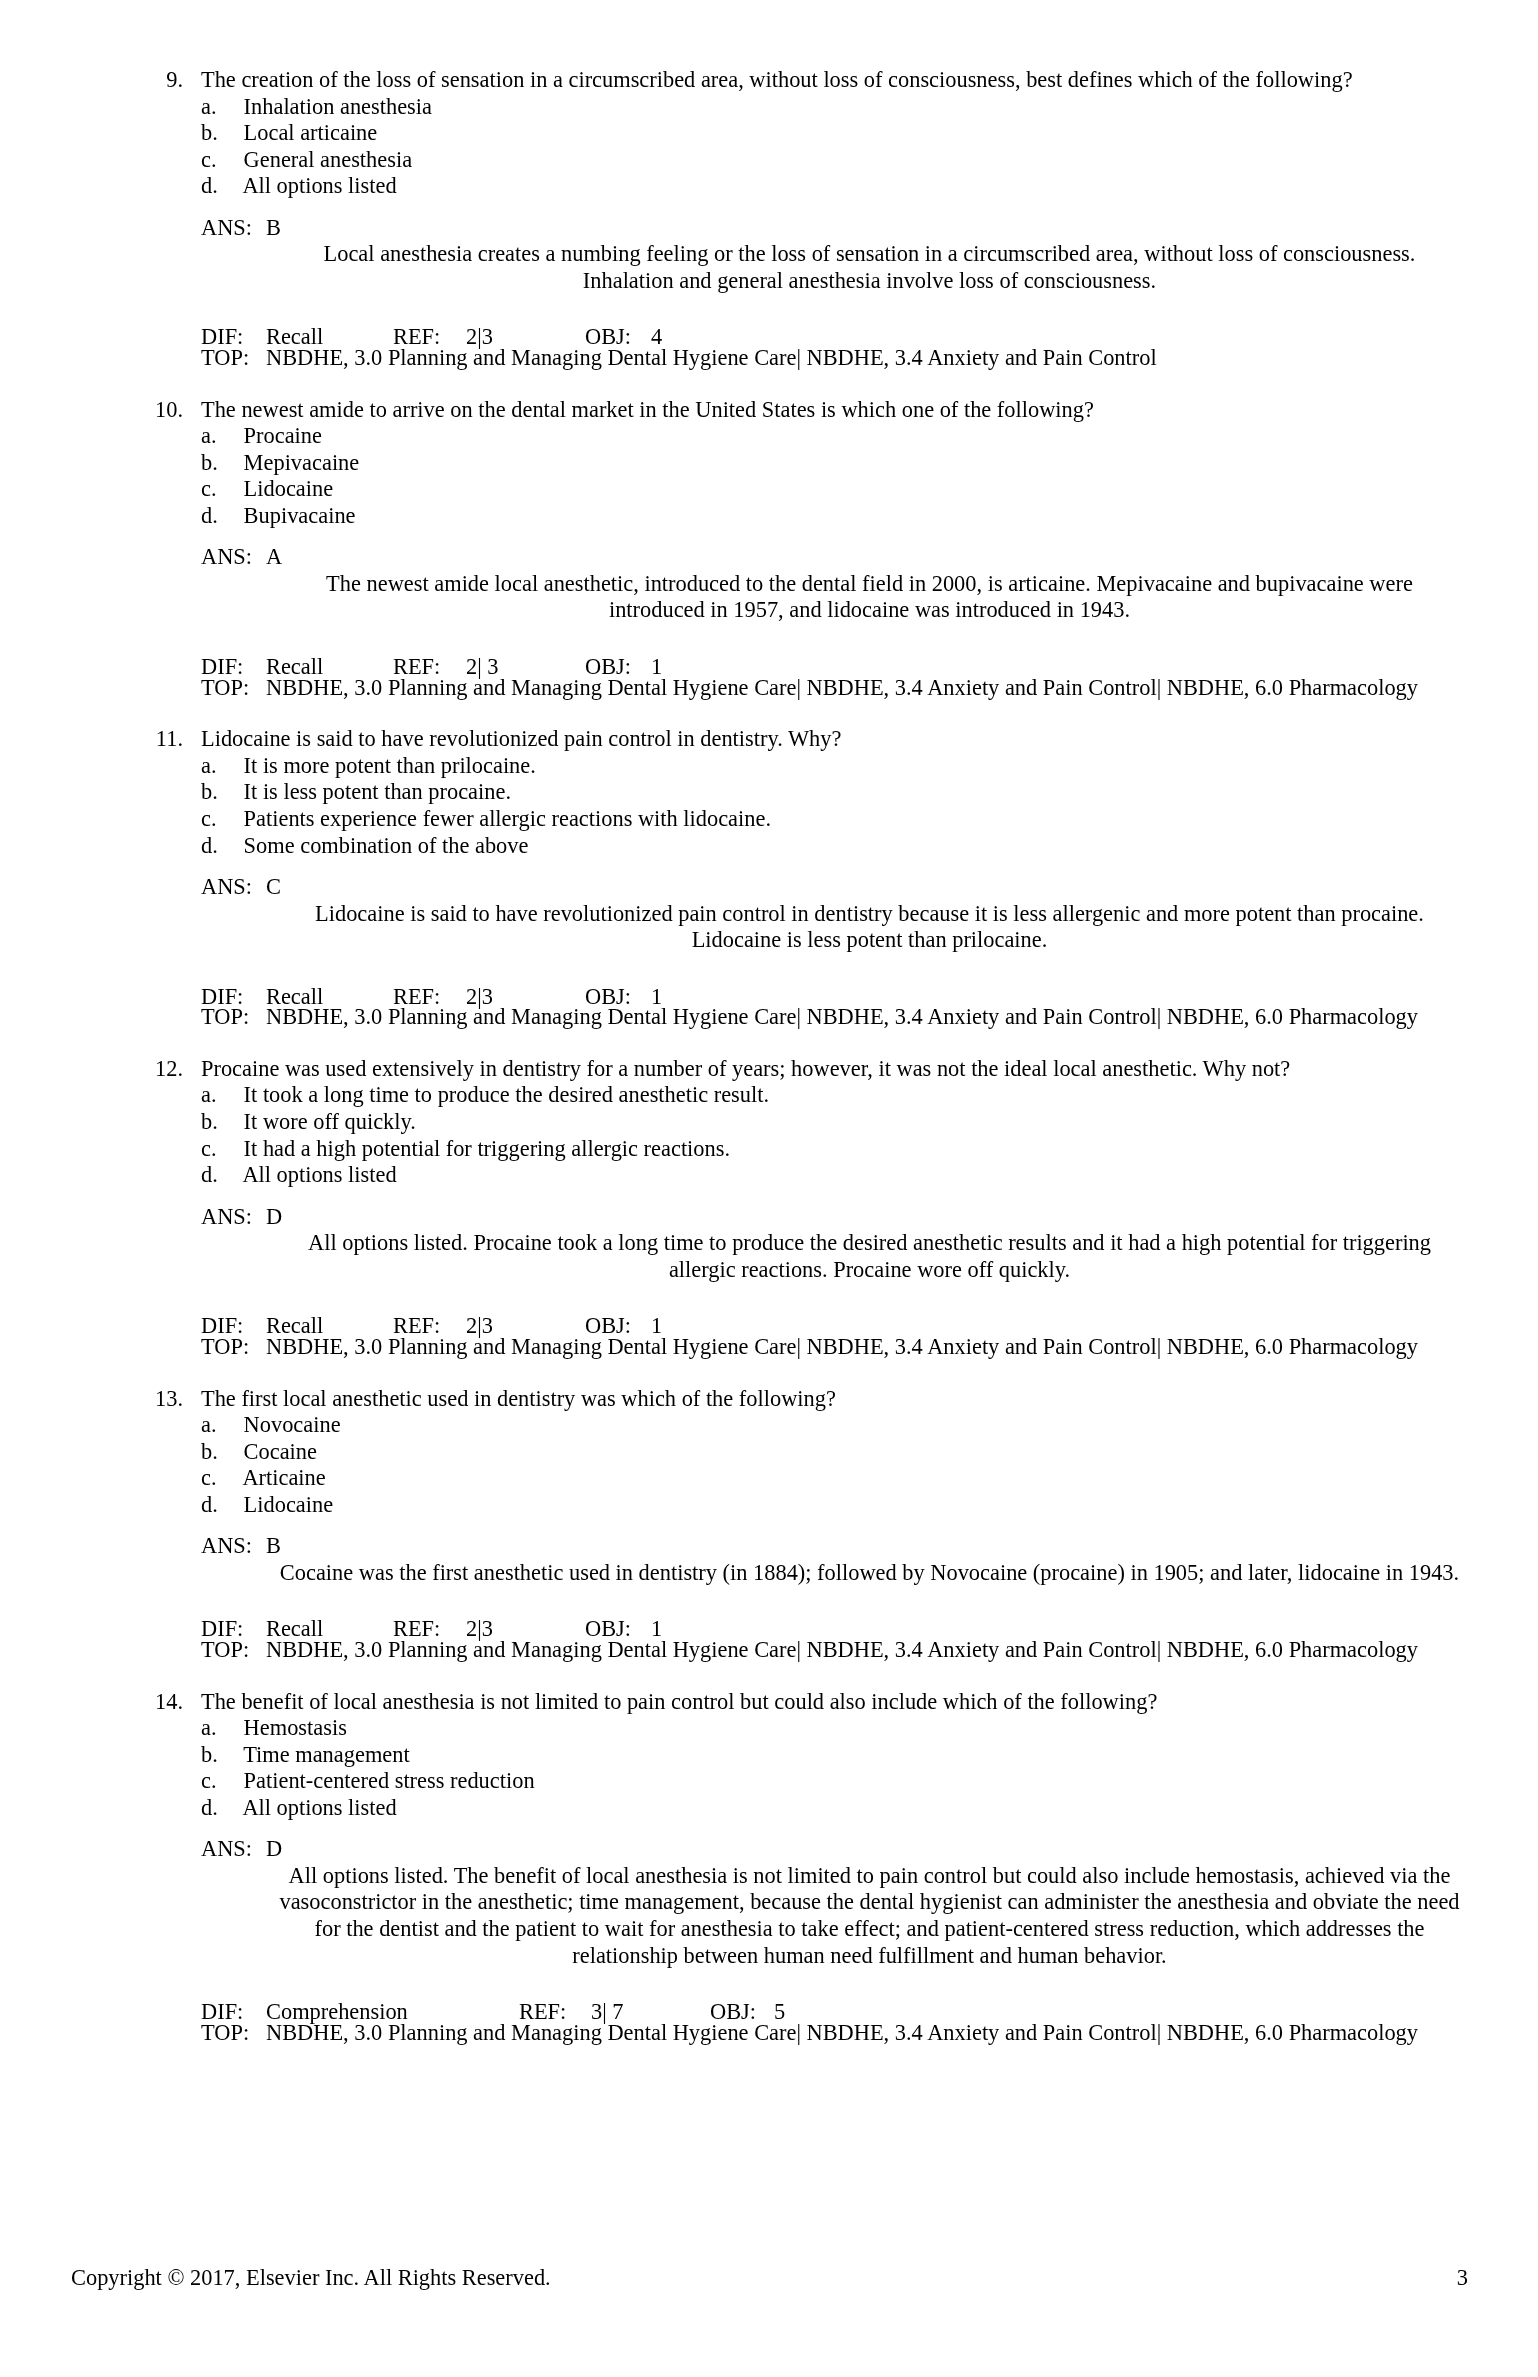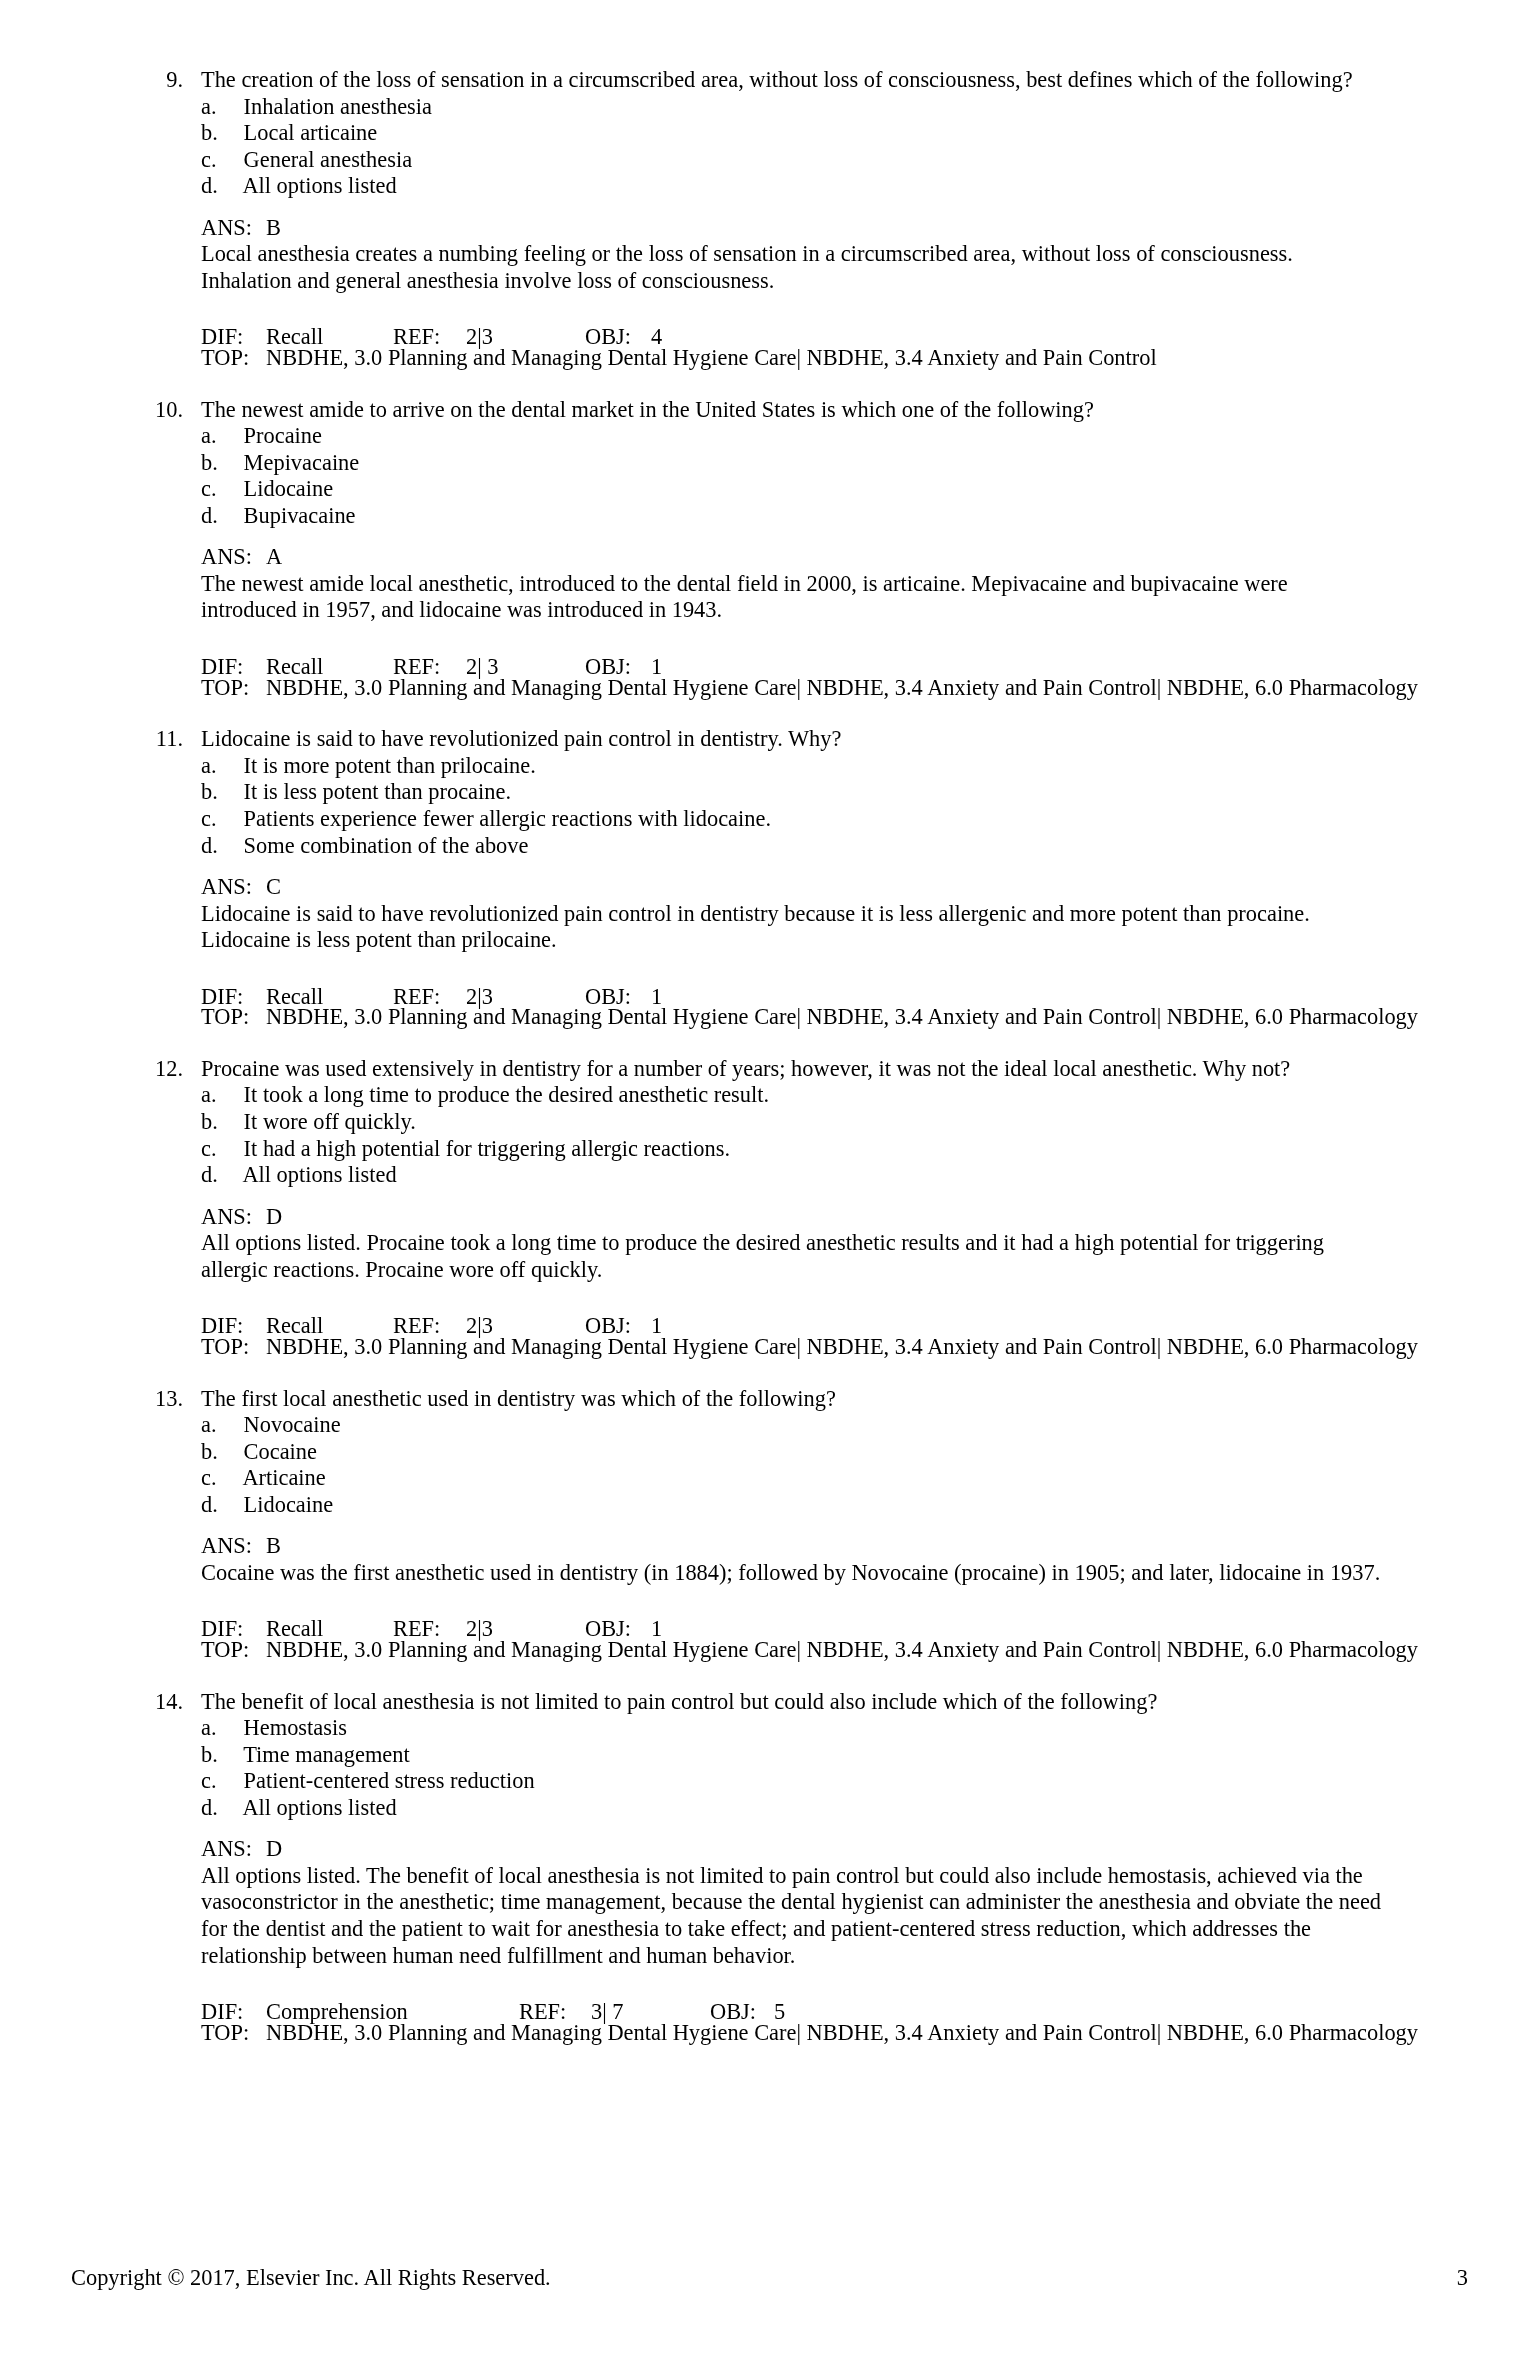--- a/index.html
+++ b/index.html
@@ -12,21 +12,21 @@
   .page{position:absolute;inset:0;}
   .content{padding-top:67px;}
   .question{position:relative;padding-left:201px;margin-top:25px;}
   .question:first-child{margin-top:0;}
   .q-line{position:relative;white-space:nowrap;}
   .q-num{position:absolute;left:-201px;width:183px;text-align:right;display:inline-block;}
   .opt-row{white-space:nowrap;}
   .opt-letter{display:inline-block;width:37px;}
   .ans-row{position:relative;margin-top:14.7px;white-space:nowrap;}
   .ans-val{position:absolute;left:65px;}
-  .expl-line{white-space:nowrap;}
+  .expl-line{white-space:nowrap;text-align:center;}
   .dif-row{position:relative;margin-top:24px;height:26.6px;white-space:nowrap;}
   .dif-row span{position:absolute;top:6px;}
   .dif-lab{left:0;}
   .dif-val{left:65px;}
   .ref-lab{left:192px;}
   .ref-val{left:257px;margin-left:8px;}
   .obj-lab{left:384px;}
   .obj-val{left:450px;}
   .dif-row.wide .ref-lab{left:318px;}
   .dif-row.wide .ref-val{left:382px;}
@@ -264,21 +264,21 @@
   <div class="opt-row">
     <span class="opt-letter">d.</span>
     <span class="opt-text">Lidocaine</span>
   </div>
 </div>
     <div class="ans-row">
       <span class="lab">ANS:</span>
       <span class="ans-val">B</span>
     </div>
     <div class="expl">
-  <div class="expl-line">Cocaine was the first anesthetic used in dentistry (in 1884); followed by Novocaine (procaine) in 1905; and later, lidocaine in 1937.</div>
+  <div class="expl-line">Cocaine was the first anesthetic used in dentistry (in 1884); followed by Novocaine (procaine) in 1905; and later, lidocaine in 1943.</div>
 </div>
     <div class="dif-row">
       <span class="dif-lab">DIF:</span>
       <span class="dif-val">Recall</span>
       <span class="ref-lab">REF:</span>
       <span class="ref-val">2|3</span>
       <span class="obj-lab">OBJ:</span>
       <span class="obj-val">1</span>
     </div>
     <div class="top-row">

